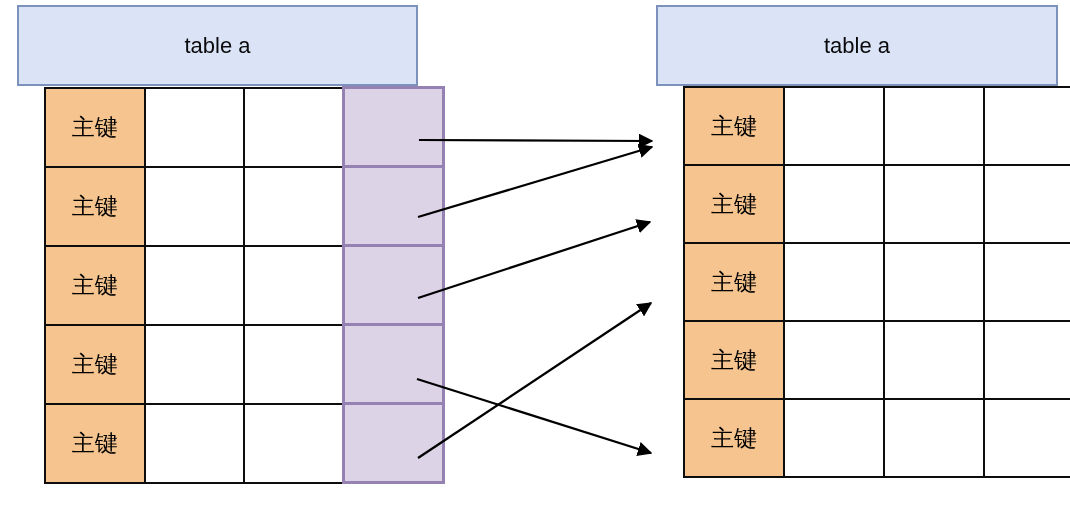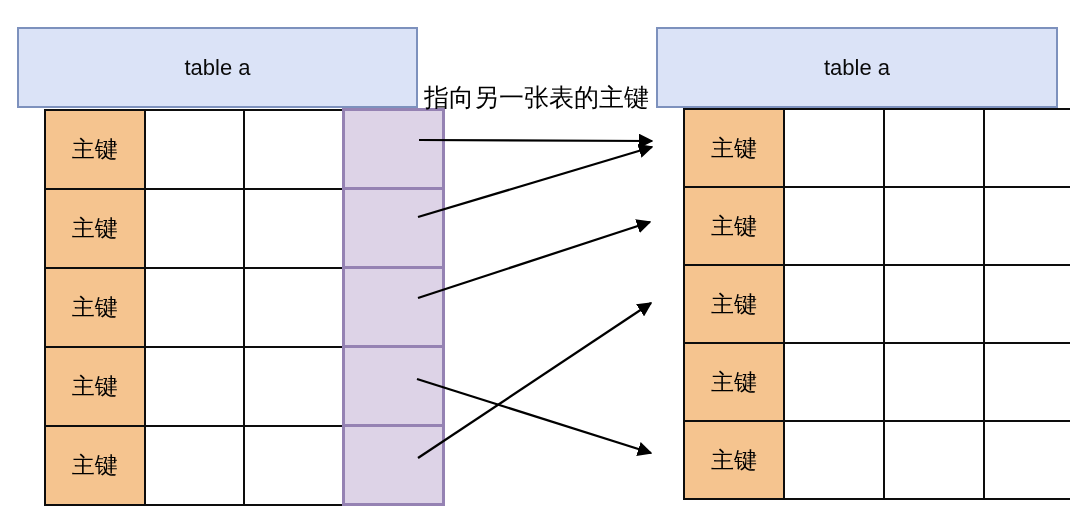--- a/index.html
+++ b/index.html
@@ -11,21 +11,21 @@
     position: relative;
     width: 1070px;
     height: 516px;
     background: #ffffff;
     font-family: "Liberation Sans", sans-serif;
     color: #000000;
     overflow: hidden;
   }
   .tbl {
     position: absolute;
-    top: 27px;
+    top: 5px;
   }
   .tbl-left  { left: 17px;  width: 401px; }
   .tbl-right { left: 656px; width: 402px; }
   .tbl-header {
     box-sizing: border-box;
     height: 81px;
     background: #dbe3f7;
     border: 2px solid #7d91bd;
     display: flex;
     align-items: center;
@@ -156,21 +156,20 @@
           <tr>
             <td class="key">主键</td>
             <td></td>
             <td></td>
             <td></td>
           </tr>
         </tbody>
       </table>
   </div>
 
-  <div class="annotation">指向另一张表的主键</div>
 
   <svg id="arrow-svg" width="1070" height="516" viewBox="0 0 1070 516">
     <defs>
       <marker id="arrowhead" viewBox="0 0 10 10" refX="9" refY="5" markerWidth="6.5" markerHeight="6.5" orient="auto-start-reverse">
         <path d="M 0 0 L 10 5 L 0 10 z" fill="#000000"></path>
       </marker>
     </defs>
   <line x1="419" y1="140" x2="652" y2="141" class="arrow-line" marker-end="url(#arrowhead)"></line>
       <line x1="418" y1="217" x2="652" y2="147" class="arrow-line" marker-end="url(#arrowhead)"></line>
       <line x1="418" y1="298" x2="650" y2="222" class="arrow-line" marker-end="url(#arrowhead)"></line>

